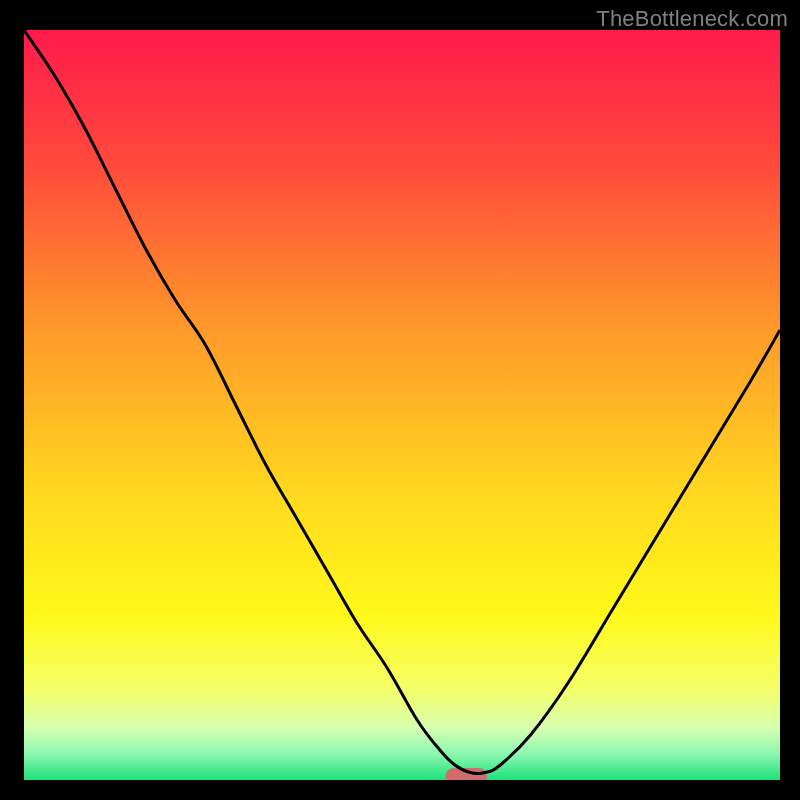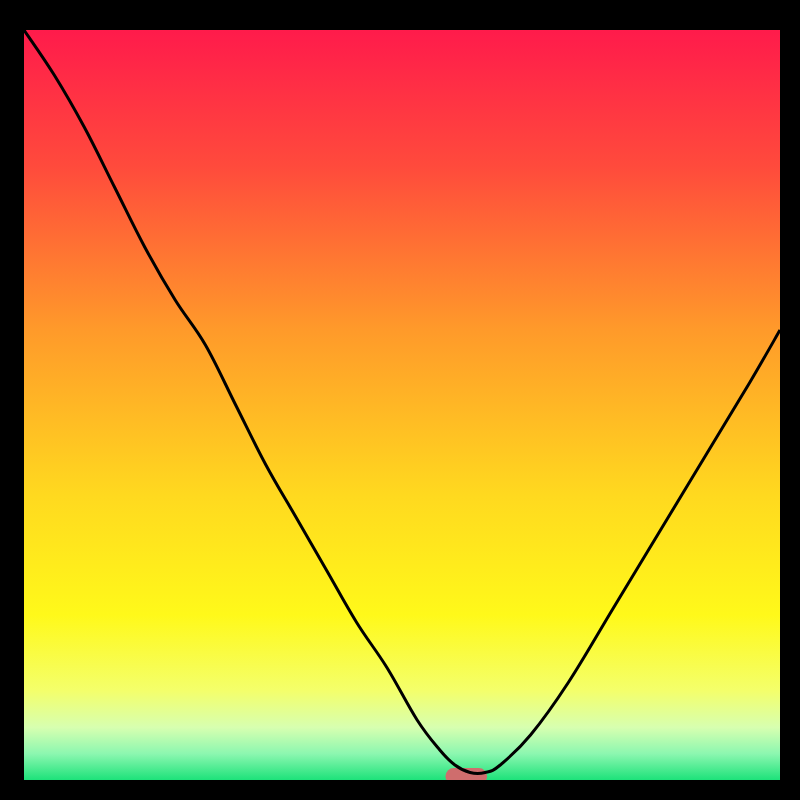--- a/index.html
+++ b/index.html
@@ -38,20 +38,21 @@
     inset: 0;
     width: 100%;
     height: 100%;
     display: block;
   }
 </style>
 </head>
 <body>
 
 <div class="frame">
+  <div class="watermark">TheBottleneck.com</div>
   <div class="plot-area">
     <svg id="chart-svg" viewBox="0 0 100 100" preserveAspectRatio="none">
         <defs>
           <linearGradient id="bg-grad" x1="0" y1="0" x2="0" y2="1">
             <stop offset="0%" stop-color="#ff1b4b"></stop>
             <stop offset="18%" stop-color="#ff4a3c"></stop>
             <stop offset="40%" stop-color="#ff9a2a"></stop>
             <stop offset="62%" stop-color="#ffd91f"></stop>
             <stop offset="78%" stop-color="#fff91a"></stop>
             <stop offset="88%" stop-color="#f4ff6a"></stop>

